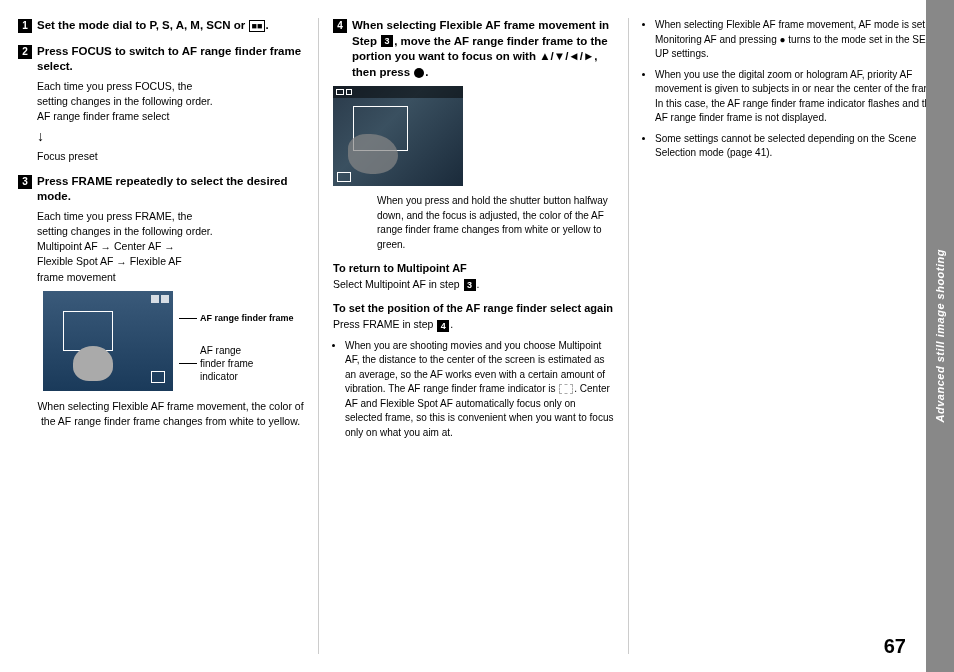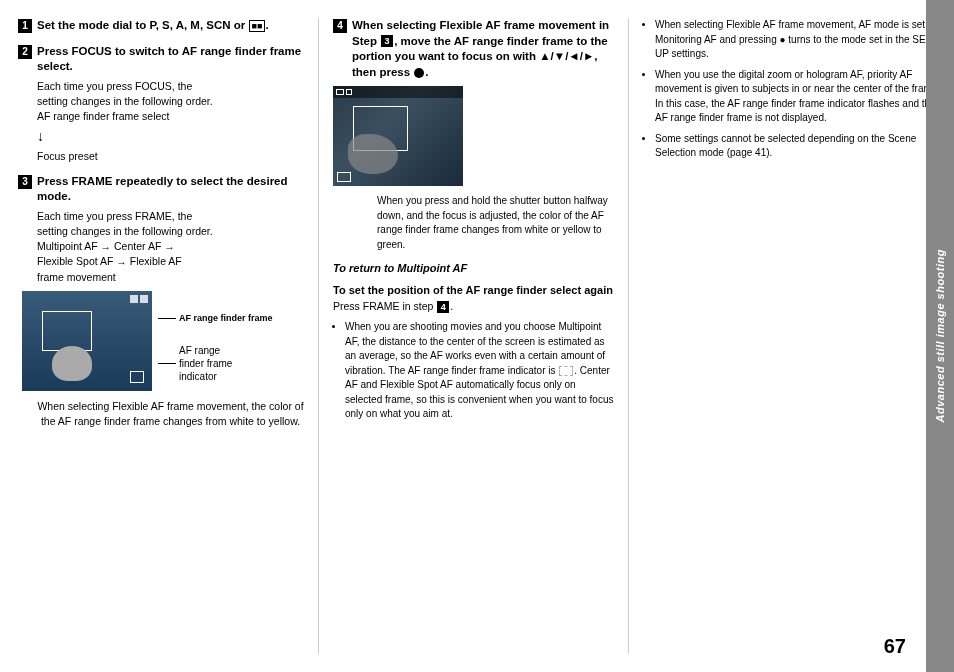--- a/index.html
+++ b/index.html
@@ -239,21 +239,21 @@
         <span class="step-title">Press FRAME repeatedly to select the desired mode.</span>
       </div>
       <div class="step-body">
         Each time you press FRAME, the<br>
         setting changes in the following order.<br>
         Multipoint AF → Center AF →<br>
         Flexible Spot AF → Flexible AF<br>
         frame movement
       </div>
 
-      <div style="display:flex; margin-left:4px; margin-top:6px; align-items:center;">
+      <div style="display:flex; margin-left:25px; margin-top:6px; align-items:center;">
         <div class="img-placeholder" style="margin:0;">
 
           <div style="position:absolute; top:0; left:0; right:0; bottom:0; background: linear-gradient(180deg, #3a5a7a 0%, #2a4a6a 50%, #1a3a5a 100%);"></div>
           <div class="img-frame-box"></div>
           <div class="img-bird"></div>
           <div class="img-frame-indicator"></div>
 
           <div style="position:absolute; top:4px; right:4px; display:flex; gap:2px;">
             <div style="width:8px;height:8px;background:#fff;opacity:0.8;"></div>
             <div style="width:8px;height:8px;background:#fff;opacity:0.8;"></div>
@@ -297,22 +297,23 @@
           <div style="width:8px;height:6px;border:1px solid #fff;margin-right:2px;"></div>
           <div style="width:6px;height:6px;border:1px solid #fff;"></div>
         </div>
 
         <div style="position:absolute;bottom:4px;left:4px;border:1px solid #fff;width:14px;height:10px;"></div>
       </div>
 
       <div class="col2-note">When you press and hold the shutter button halfway down, and the focus is adjusted, the color of the AF range finder frame changes from white or yellow to green.</div>
     </div>
 
-    <div style="font-style:italic;">
+    <div style="">
       <div class="section-title">To return to Multipoint AF</div>
+      <div class="section-body">Select Multipoint AF in step <span class="step-num-inline">3</span>.</div>
     </div>
 
     <div style="margin-top:8px;">
       <div class="section-title">To set the position of the AF range finder select again</div>
       <div class="section-body">Press FRAME in step <span class="step-num-inline">4</span>.</div>
     </div>
 
     <ul class="bullet-list" style="margin-top:4px;">
       <li>When you are shooting movies and you choose Multipoint AF, the distance to the center of the screen is estimated as an average, so the AF works even with a certain amount of vibration. The AF range finder frame indicator is <span class="dashed-rect"></span>. Center AF and Flexible Spot AF automatically focus only on selected frame, so this is convenient when you want to focus only on what you aim at.</li>
     </ul>

